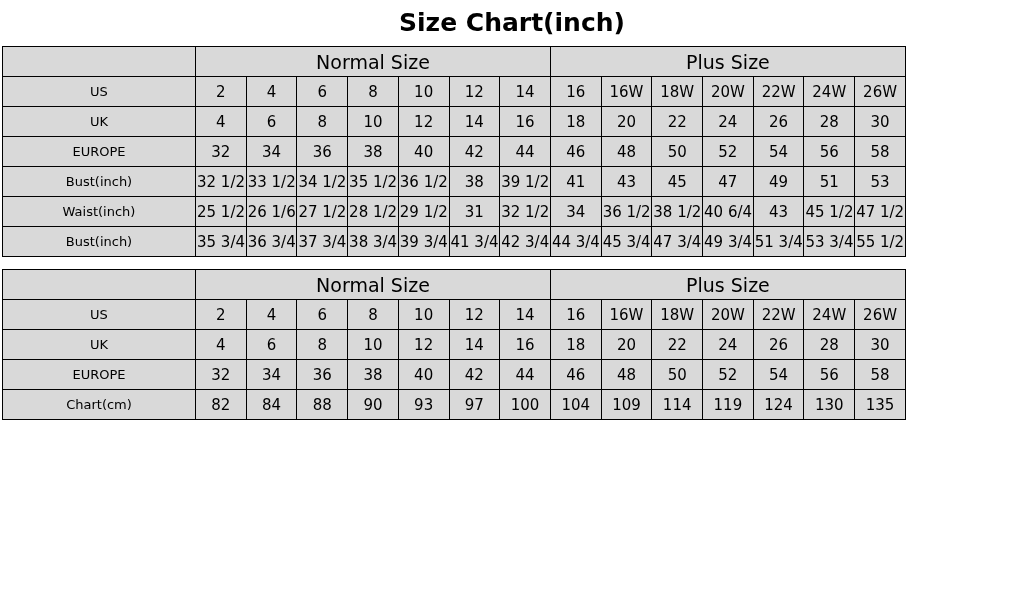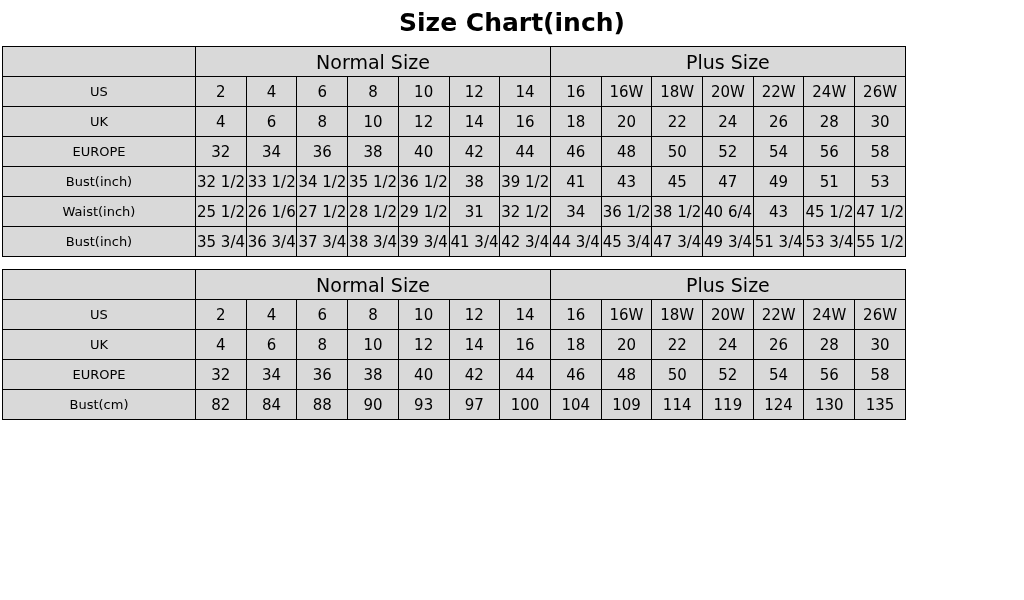--- a/index.html
+++ b/index.html
@@ -237,21 +237,21 @@
             <td class="col-n">44</td>
             <td class="col-p">46</td>
             <td class="col-p">48</td>
             <td class="col-p">50</td>
             <td class="col-p">52</td>
             <td class="col-p">54</td>
             <td class="col-p">56</td>
             <td class="col-p">58</td>
           </tr>
           <tr>
-            <td class="rowhead">Bust(cm)</td>
+            <td class="rowhead">Chart(cm)</td>
             <td class="col-n">82</td>
             <td class="col-n">84</td>
             <td class="col-n">88</td>
             <td class="col-n">90</td>
             <td class="col-n">93</td>
             <td class="col-n">97</td>
             <td class="col-n">100</td>
             <td class="col-p">104</td>
             <td class="col-p">109</td>
             <td class="col-p">114</td>

